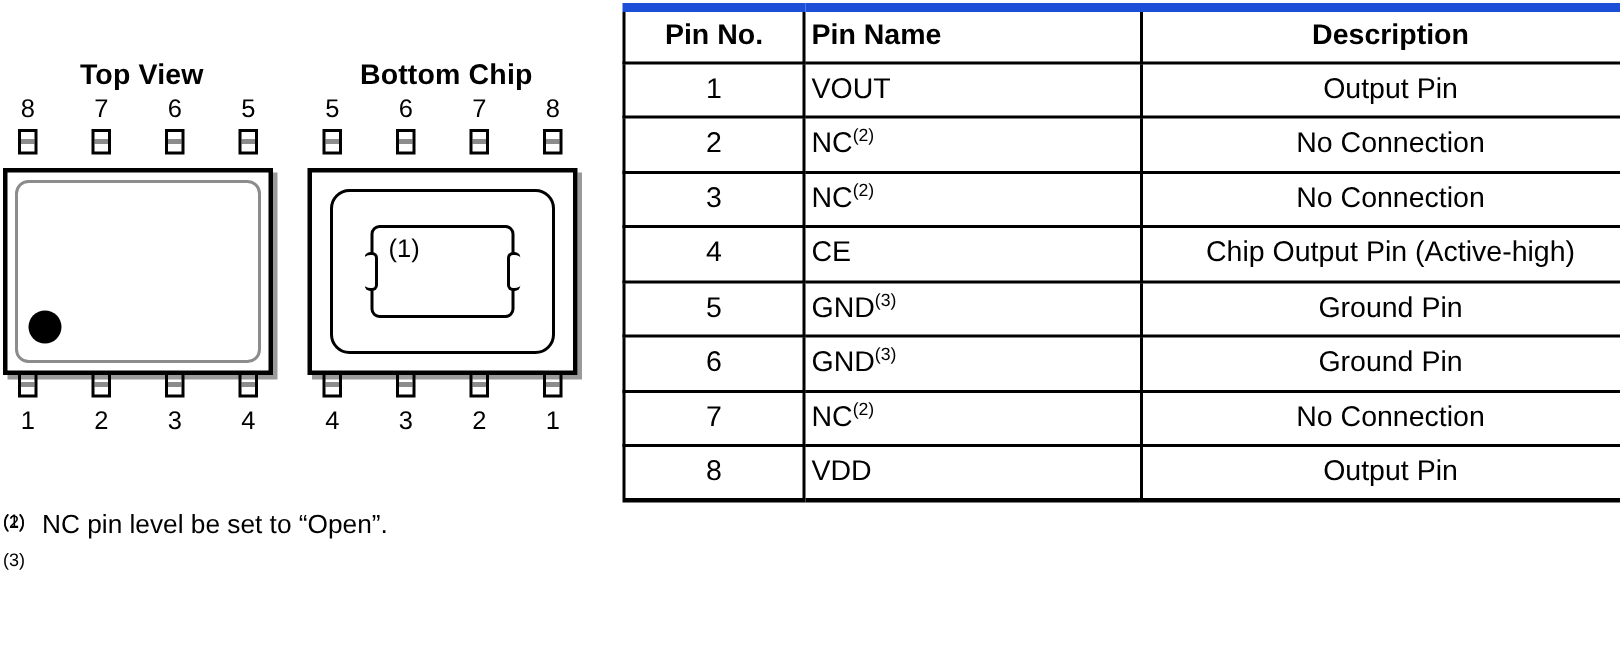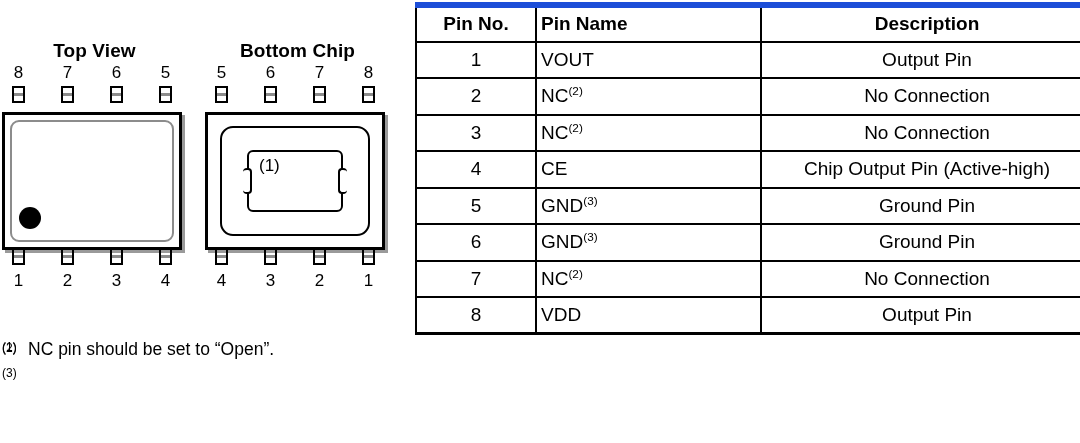--- a/index.html
+++ b/index.html
@@ -300,15 +300,15 @@
       <tr>
         <td class="c-no">8</td>
         <td class="c-name">VDD</td>
         <td class="c-desc">Output Pin</td>
       </tr>
     </tbody>
 </table>
 
 <div id="footnotes">
     <div class="fn"><span class="fn-mark">(1)</span></div>
-    <div class="fn"><span class="fn-mark">(2)</span><span>NC pin should be set to “Open”.</span></div>
+    <div class="fn"><span class="fn-mark">(2)</span><span>NC pin level be set to “Open”.</span></div>
     <div class="fn"><span class="fn-mark">(3)</span></div>
   </div>
 
 </body></html>

